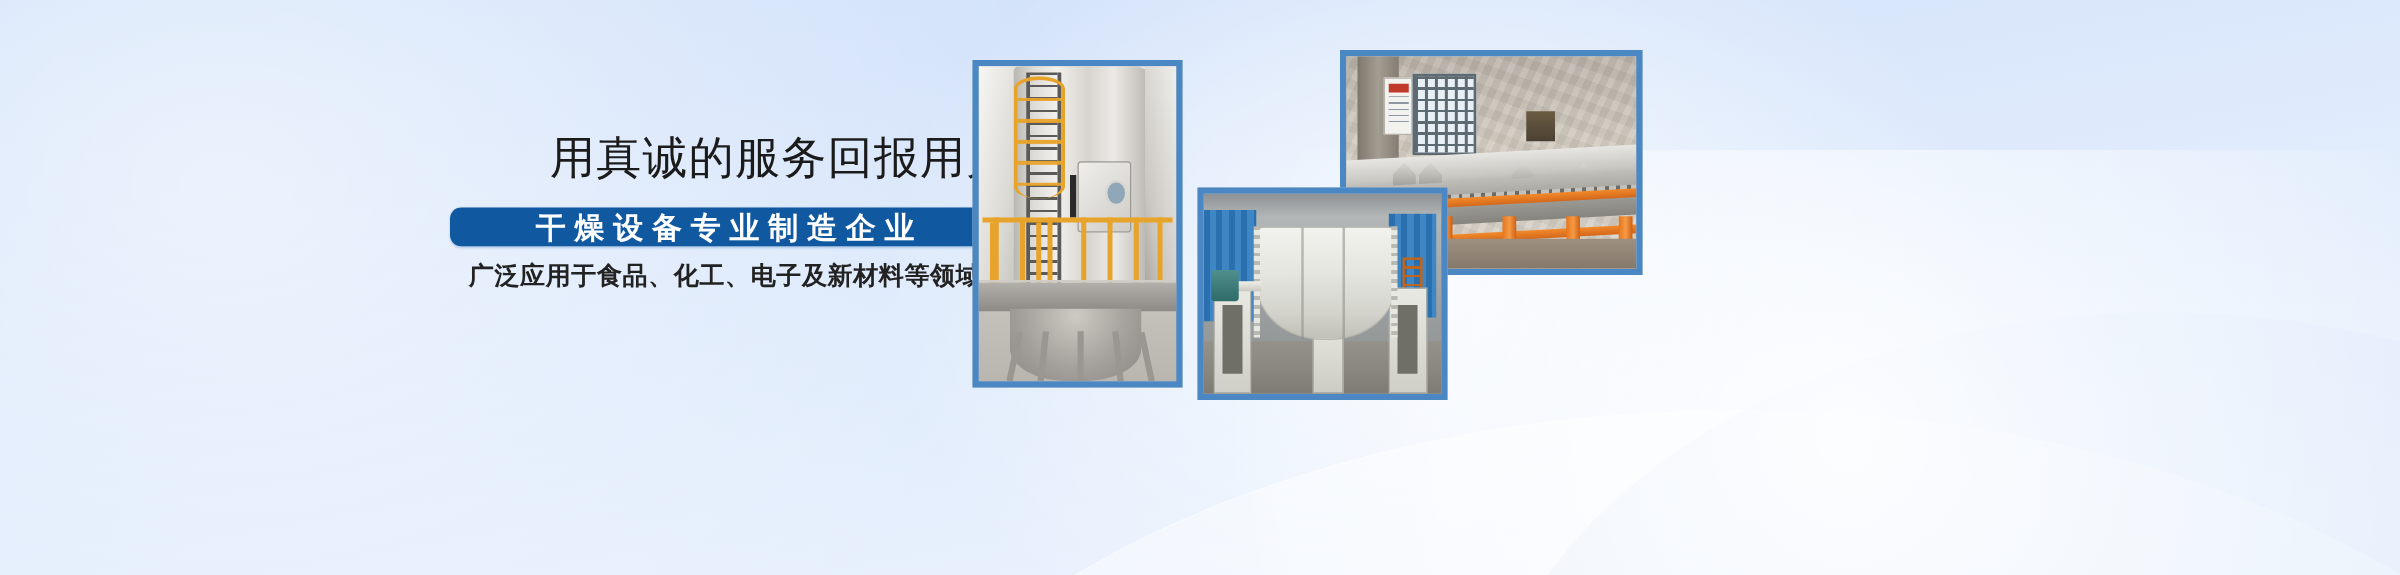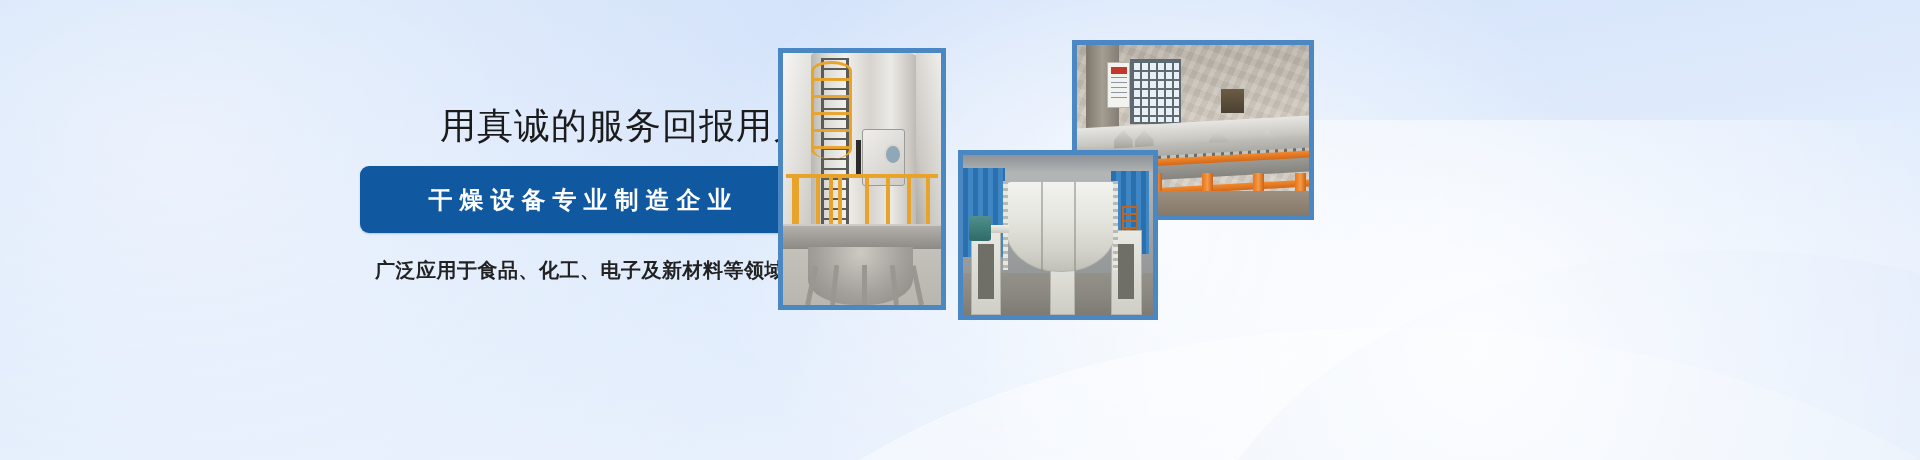--- a/index.html
+++ b/index.html
@@ -86,39 +86,39 @@
     color: #1b1b1b;
     letter-spacing: 1px;
     text-align: center;
     font-weight: 400;
     white-space: nowrap;
   }
 
   .ribbon {
     margin-top: 22px;
     width: 440px;
-    height: 67px;
+    height: 31px;
     background: #1059a1;
     border-radius: 9px;
     display: flex;
     align-items: center;
     justify-content: center;
     box-shadow: 0 1px 2px rgba(16,89,161,0.25);
   }
   .ribbon-text {
     color: #ffffff;
     font-size: 24px;
     font-weight: 700;
     letter-spacing: 7px;
     text-indent: 7px;
     white-space: nowrap;
   }
 
   .subline {
-    margin-top: 24px;
+    margin-top: 10px;
     width: 440px;
     text-align: center;
     font-size: 20px;
     font-weight: 700;
     color: #222222;
     letter-spacing: 0.5px;
     white-space: nowrap;
   }
 
   

